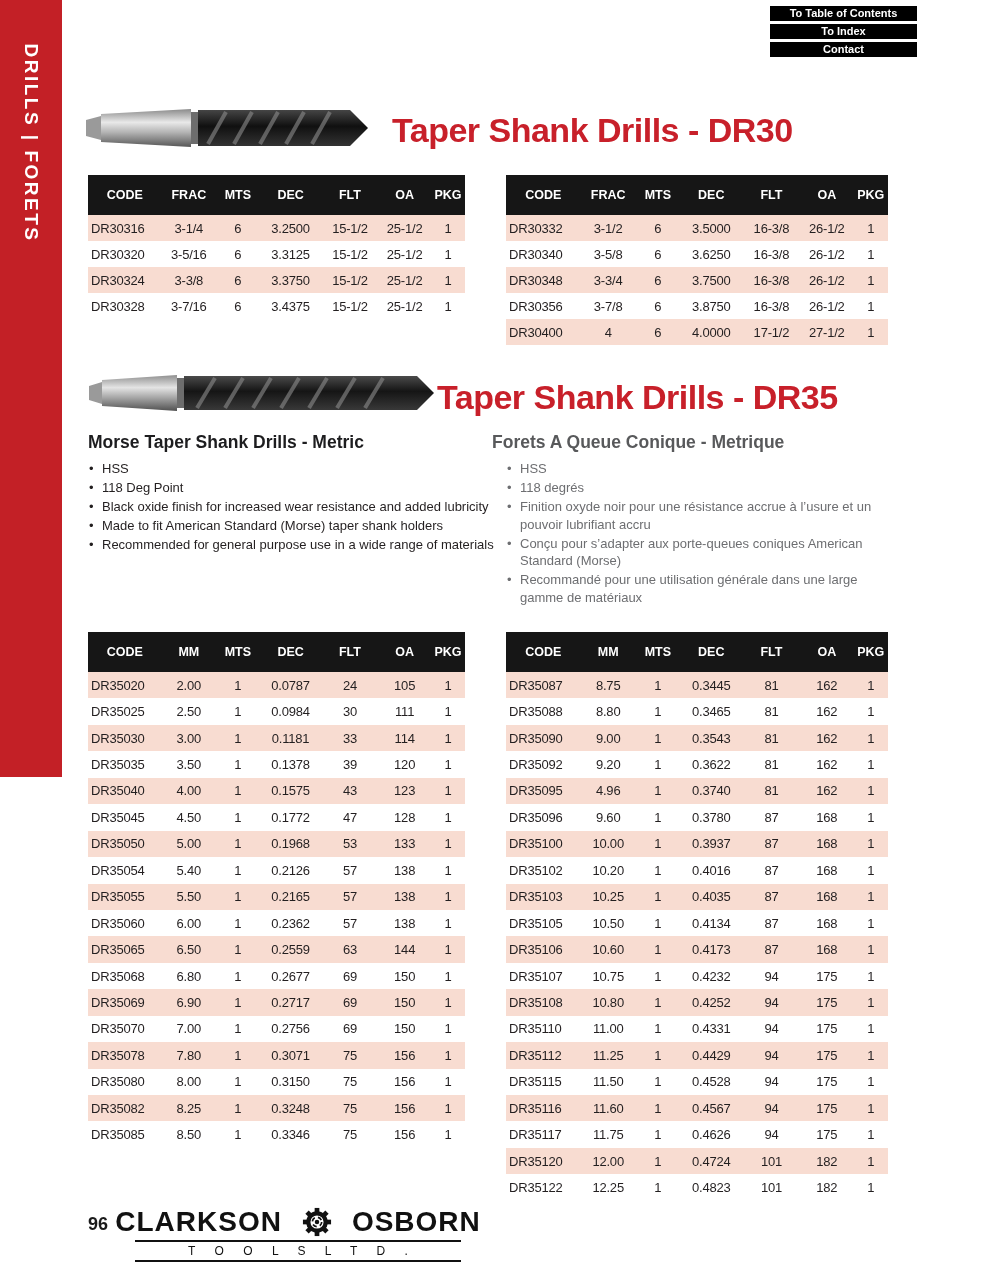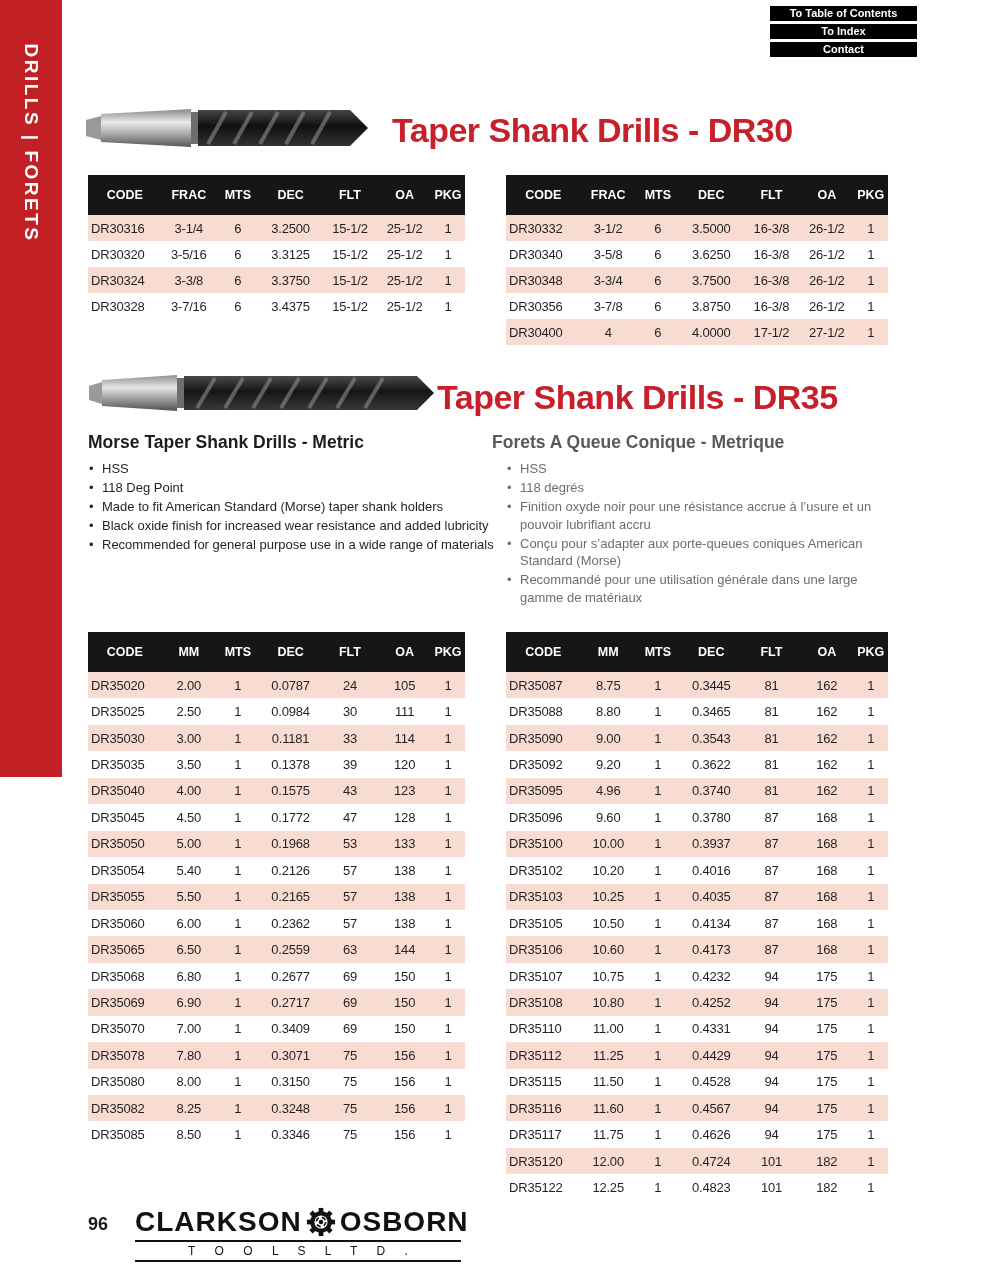--- a/index.html
+++ b/index.html
@@ -63,21 +63,21 @@
   .bullets li{
     list-style:none; position:relative; padding-left:14px;
     font-size:13px; line-height:17.5px; margin-bottom:1.5px;
   }
   .bullets li::before{content:"\2022"; position:absolute; left:1px;}
   .bullets-en{left:88px; top:460px; width:412px; color:#231f20;}
   .bullets-fr{left:506px; top:460px; width:380px; color:#6d6e71;}
   
   .page-num{position:absolute; left:88px; top:1214px; font-size:18px; font-weight:bold; color:#1a1a1a;}
   .logo{position:absolute; left:135px; top:1207px; width:326px;}
-  .brand-row{display:flex; align-items:center; justify-content:flex-start; gap:4px;}
+  .brand-row{display:flex; align-items:center; justify-content:center; gap:20px;}
   .brand-word{font-size:28px; font-weight:bold; color:#111; letter-spacing:1px; line-height:1;}
   .brand-sub{
     margin-top:3px; border-top:2.5px solid #111; border-bottom:2.5px solid #111;
     text-align:center; font-size:12px; font-weight:normal; color:#111;
     letter-spacing:8px; padding:2px 0 2px 8px;
   }
   .gear{width:30px; height:30px; flex:0 0 auto;}
 </style>
 </head>
 <body>
@@ -267,22 +267,22 @@
   </svg>
 
   <div class="sec-title title-dr35">Taper Shank Drills - DR35</div>
 
   <div class="feat-heading feat-en">Morse Taper Shank Drills - Metric</div>
   <div class="feat-heading feat-fr">Forets A Queue Conique - Metrique</div>
 
   <ul class="bullets bullets-en">
       <li>HSS</li>
       <li>118 Deg Point</li>
+      <li>Black oxide finish for increased wear resistance and added lubricity</li>
       <li>Made to fit American Standard (Morse) taper shank holders</li>
-      <li>Black oxide finish for increased wear resistance and added lubricity</li>
       <li>Recommended for general purpose use in a wide range of materials</li>
     </ul>
   <ul class="bullets bullets-fr">
       <li>HSS</li>
       <li>118 degrés</li>
       <li>Finition oxyde noir pour une résistance accrue à l’usure et un pouvoir lubrifiant accru</li>
       <li>Conçu pour s’adapter aux porte-queues coniques American Standard (Morse)</li>
       <li>Recommandé pour une utilisation générale dans une large gamme de matériaux</li>
     </ul>
 
@@ -413,21 +413,21 @@
           <td>1</td>
           <td>0.2717</td>
           <td>69</td>
           <td>150</td>
           <td>1</td>
         </tr>
         <tr>
           <td>DR35070</td>
           <td>7.00</td>
           <td>1</td>
-          <td>0.3409</td>
+          <td>0.2756</td>
           <td>69</td>
           <td>150</td>
           <td>1</td>
         </tr>
         <tr>
           <td>DR35078</td>
           <td>7.80</td>
           <td>1</td>
           <td>0.3071</td>
           <td>75</td>

